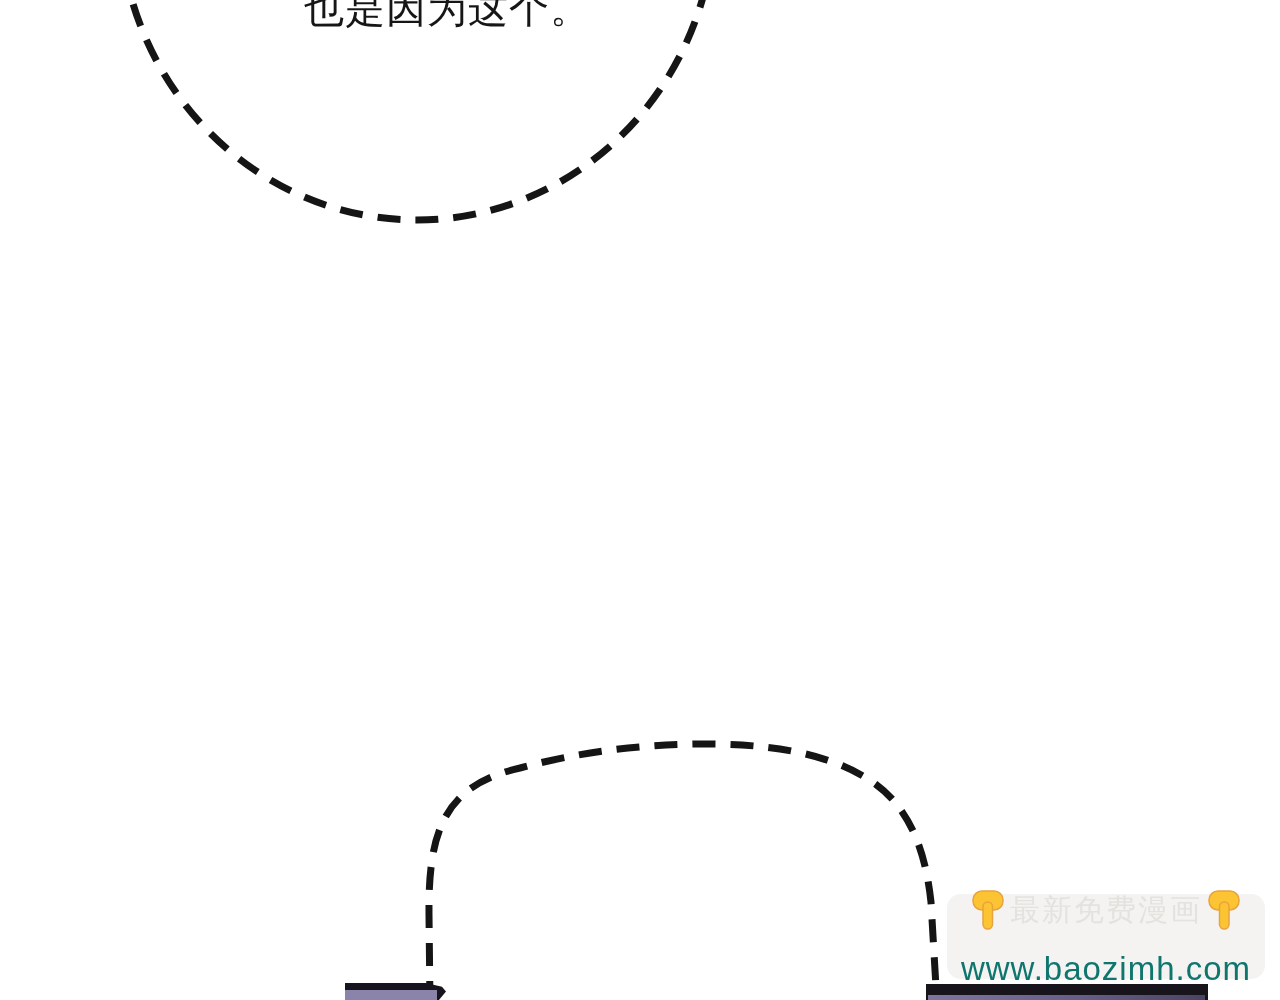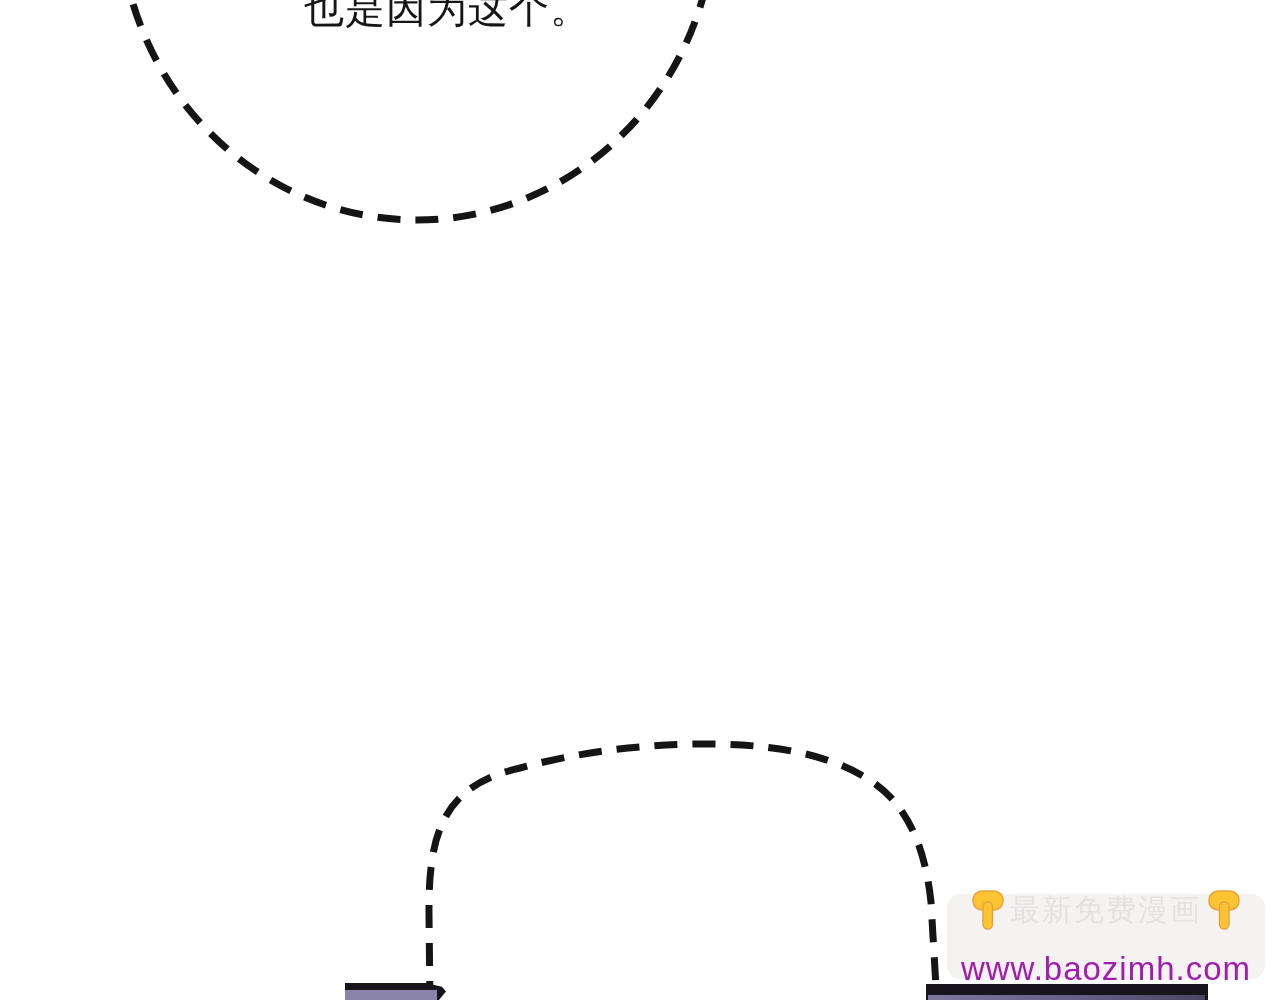--- a/index.html
+++ b/index.html
@@ -92,21 +92,21 @@
     display: flex;
     align-items: center;
     gap: 2px;
     font-size: 30px;
     color: #e4e2df;
     letter-spacing: 2px;
     line-height: 1;
   }
   #wm-line2 {
     font-size: 33px;
-    color: #a21caf;
+    color: #0f766e;
     letter-spacing: 1px;
     line-height: 1;
     margin-top: 20px;
   }
   .hand-icon { width: 40px; height: 44px; flex: 0 0 auto; }
   .hand-icon.mirrored { transform: scaleX(-1); }
 </style>
 </head>
 <body>
 

